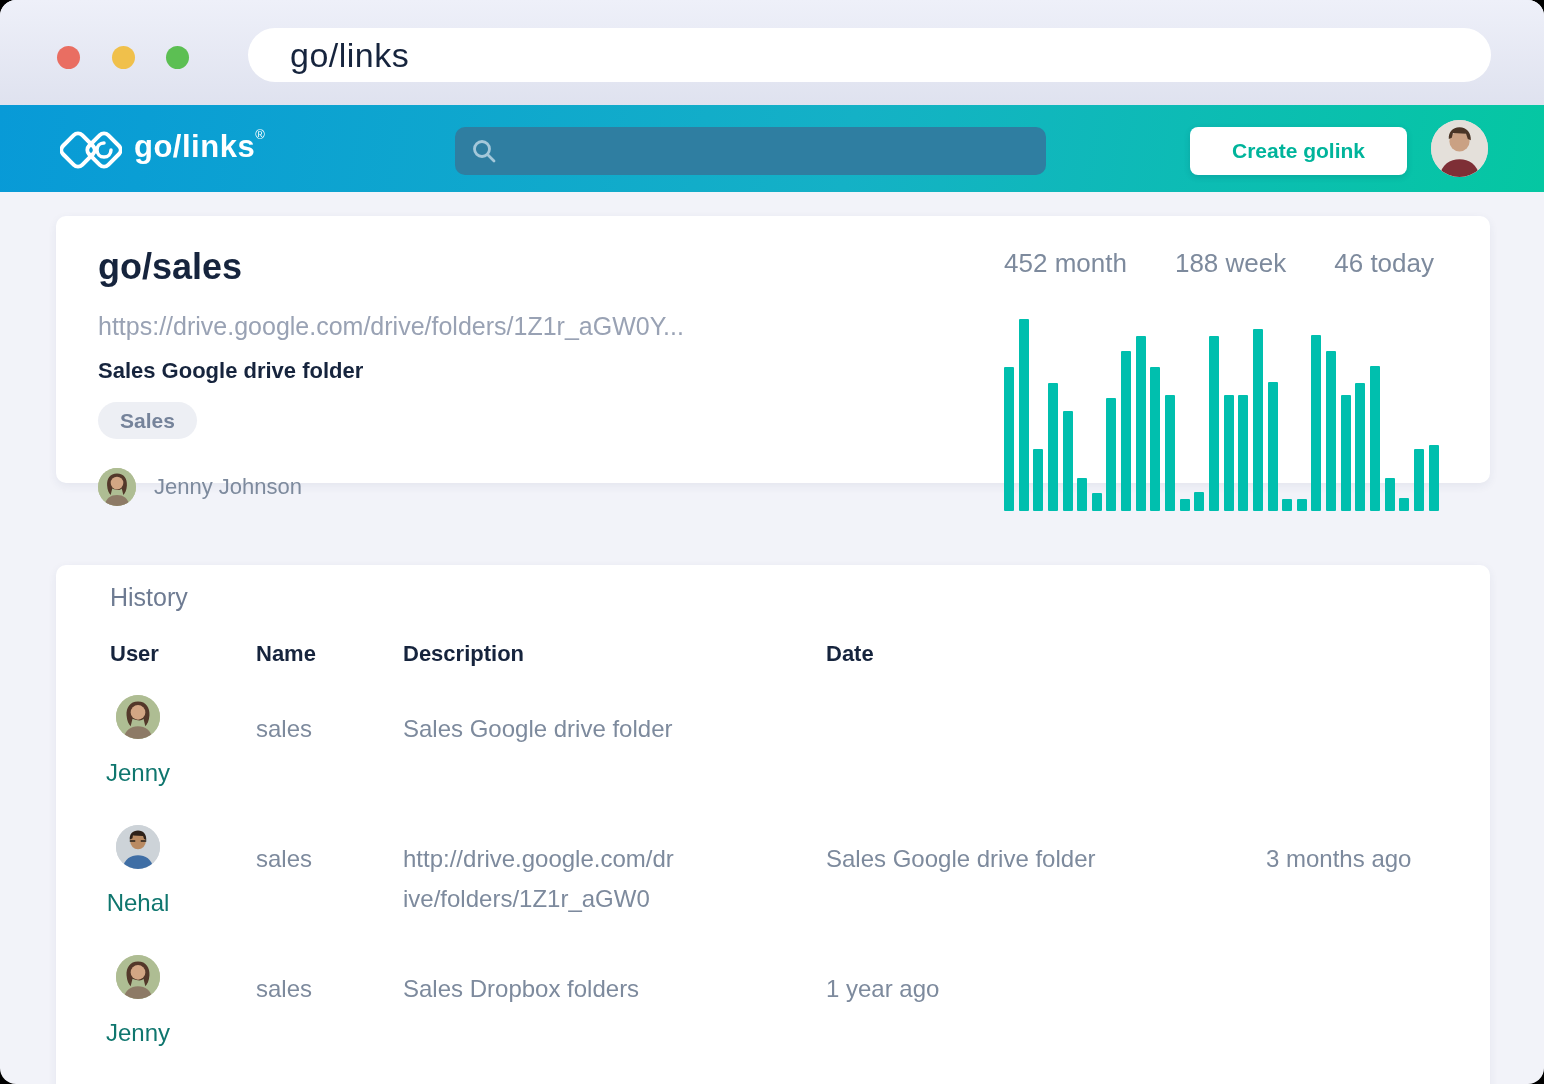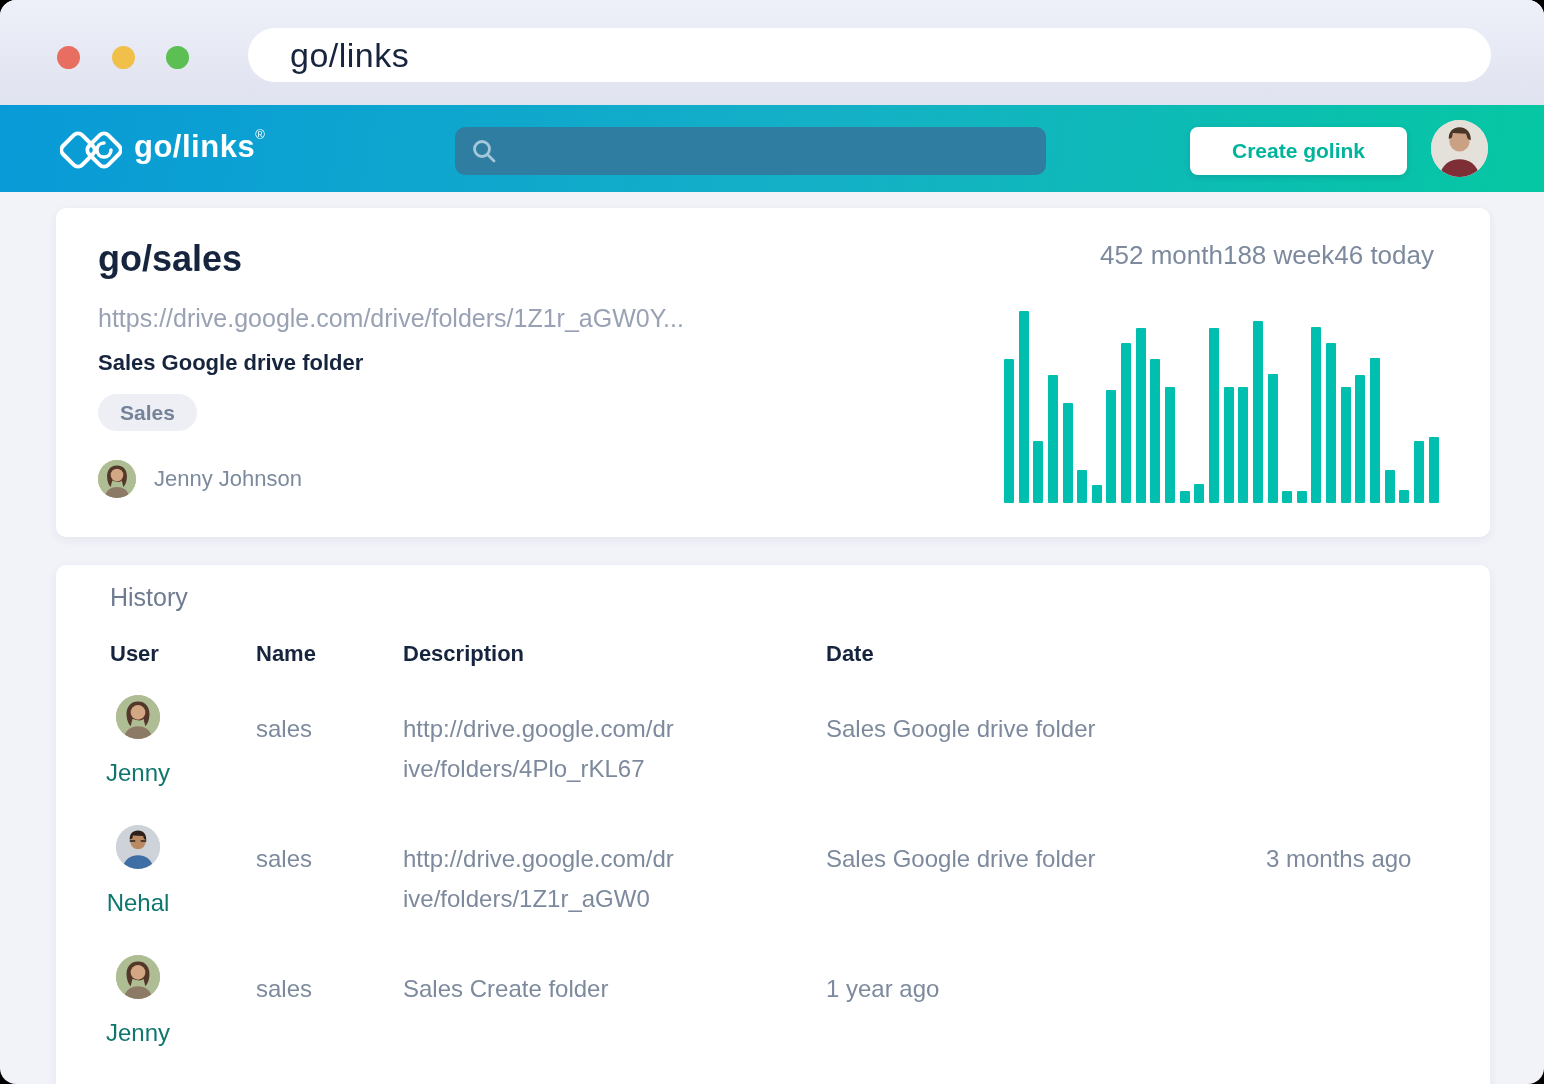--- a/index.html
+++ b/index.html
@@ -45,37 +45,37 @@
   }
   .hdr-avatar {
     position: absolute; left: 1431px; top: 15px; width: 57px; height: 57px;
     border-radius: 50%; overflow: hidden; background: #e6e2dc;
   }
   
   .card {
     position: absolute; background: #fff; border-radius: 10px;
     box-shadow: 0 3px 10px rgba(40,60,100,0.07);
   }
-  .hero-card { left: 56px; top: 208px; width: 1434px; height: 329px; }
+  .hero-card { left: 56px; top: 216px; width: 1434px; height: 267px; }
   .hist-card { left: 56px; top: 565px; width: 1434px; height: 592px; }
   
   .hero-title { position: absolute; left: 42px; top: 30px; font-size: 36px; font-weight: 700; color: #16243d; }
   .hero-url { position: absolute; left: 42px; top: 96px; font-size: 25px; color: #99a2b4; white-space: nowrap; }
   .hero-desc { position: absolute; left: 42px; top: 142px; font-size: 22px; font-weight: 700; color: #16243d; }
   .hero-tag {
     position: absolute; left: 42px; top: 186px; height: 37px; padding: 0 22px;
     background: #edeff4; border-radius: 19px;
     display: flex; align-items: center;
     font-size: 21px; font-weight: 700; color: #75839a;
   }
   .owner { position: absolute; left: 42px; top: 252px; display: flex; align-items: center; }
   .owner-avatar { width: 38px; height: 38px; border-radius: 50%; overflow: hidden; background: #b9c09a; }
   .owner-name { margin-left: 18px; font-size: 22px; color: #7d8a9d; text-align: right; }
   
-  .stats { position: absolute; right: 56px; top: 32px; display: flex; }
+  .stats { position: absolute; right: 56px; top: 32px; display: flex; gap: 48px; }
   .stat { font-size: 26px; color: #7d8a9d; }
   .chart { position: absolute; right: 50px; top: 102px; width: 436px; height: 193px;
            display: flex; align-items: flex-end; gap: 4.65px; }
   .chart .bar { width: 10px; flex: none; border-radius: 1px; }
   
   .hist-title { position: absolute; left: 54px; top: 18px; font-size: 25px; font-weight: 500; color: #6e7b92; }
   .hist-grid { position: absolute; left: 0; top: 76px; width: 100%; padding-left: 54px;
                display: grid; grid-template-columns: 146px 147px 423px 440px 1fr; }
   .hist-grid.hdr { font-size: 22px; font-weight: 700; color: #16243d; }
   .row0 { top: 130px; } .row1 { top: 260px; } .row2 { top: 390px; }
@@ -200,21 +200,20 @@
           <svg width="44" height="44" viewBox="0 0 48 48">
             <rect width="48" height="48" fill="#aebd93"></rect>
             <path d="M24 7c-9 0-13 7-12.5 15 .3 6 2.5 10 4.5 12l2-8c6 2.5 10 2.5 12 0l2 8c2-2 4.2-6 4.5-12C37 14 33 7 24 7z" fill="#53382a"></path>
             <circle cx="24" cy="19" r="8" fill="#d3a684"></circle>
             <path d="M8 48c2-10 8-14 16-14s14 4 16 14z" fill="#8d7a66"></path>
           </svg>
         </span>
         <span class="user-name">Jenny</span>
       </div>
       <div class="cell">sales</div>
-      <div class="cell cell-url">http://drive.google.com/drive/folders/4Plo_rKL67</div>
       <div class="cell">Sales Google drive folder</div>
     </div>
 
     <div class="hist-row row1">
       <div class="user-cell">
         <span class="row-avatar avatar-nehal">
           <svg width="44" height="44" viewBox="0 0 48 48">
             <rect width="48" height="48" fill="#cdd3d8"></rect>
             <circle cx="24" cy="18" r="8.5" fill="#b98a62"></circle>
             <path d="M24 6c-6 0-9.5 4-9 10l3-1.5.5-3 11 .5 1 3 2.5 1.5c.5-6-3-10.5-9-10.5z" fill="#2d2119"></path>
@@ -236,18 +235,18 @@
           <svg width="44" height="44" viewBox="0 0 48 48">
             <rect width="48" height="48" fill="#aebd93"></rect>
             <path d="M24 7c-9 0-13 7-12.5 15 .3 6 2.5 10 4.5 12l2-8c6 2.5 10 2.5 12 0l2 8c2-2 4.2-6 4.5-12C37 14 33 7 24 7z" fill="#53382a"></path>
             <circle cx="24" cy="19" r="8" fill="#d3a684"></circle>
             <path d="M8 48c2-10 8-14 16-14s14 4 16 14z" fill="#8d7a66"></path>
           </svg>
         </span>
         <span class="user-name">Jenny</span>
       </div>
       <div class="cell">sales</div>
-      <div class="cell">Sales Create folder</div>
+      <div class="cell">Sales Dropbox folders</div>
       <div class="cell">1 year ago</div>
     </div>
   </div>
 
 </div>
 
 </body></html>

